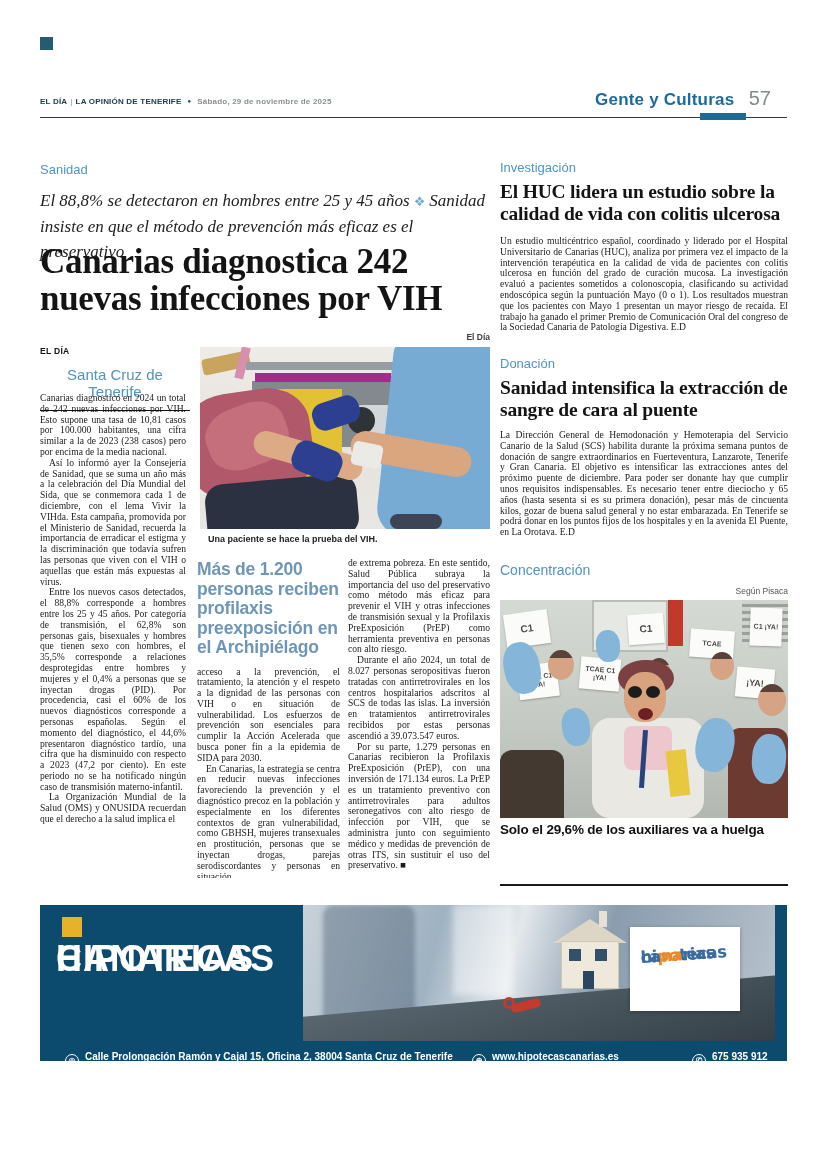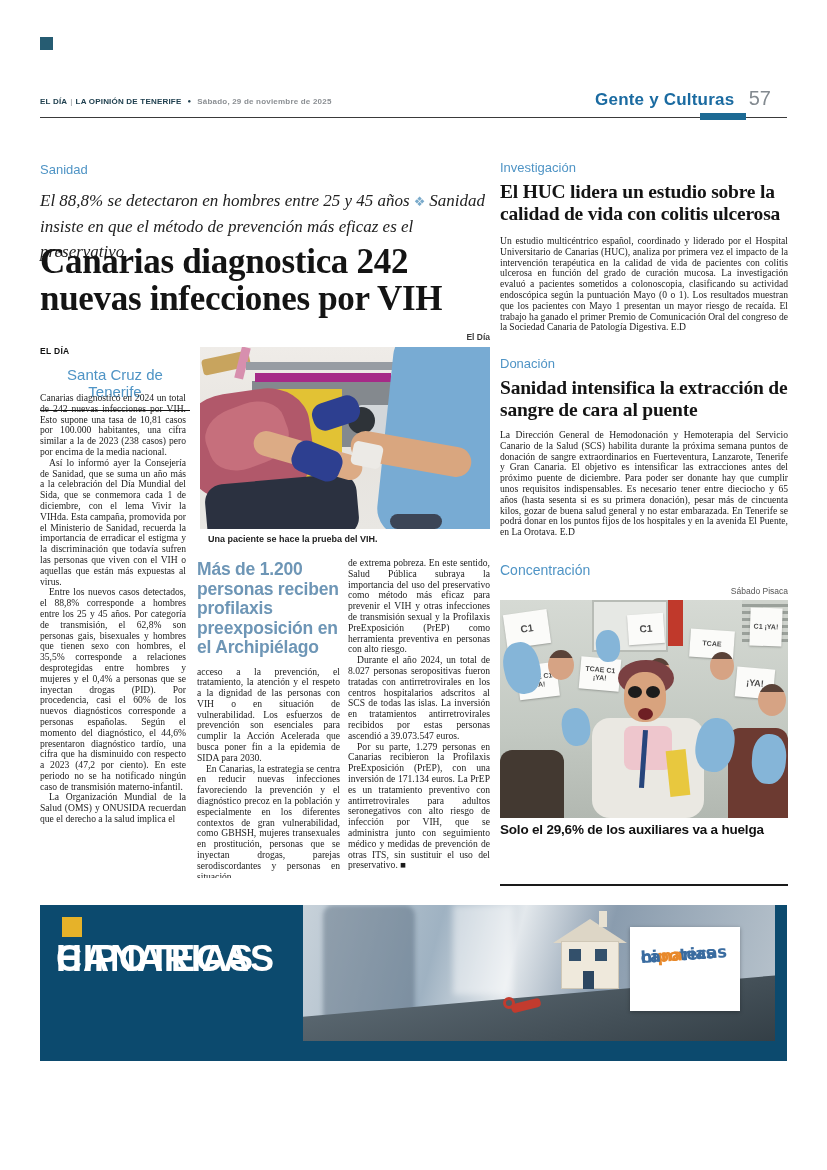--- a/index.html
+++ b/index.html
@@ -236,21 +236,21 @@
 
   <div class="kicker" style="left:500px; top:160px;">Investigación</div>
   <h2 class="r-headline" style="top:181px;">El HUC lidera un estudio sobre la calidad de vida con colitis ulcerosa</h2>
   <div class="r-body" style="top:236px; height:108px;">Un estudio multicéntrico español, coordinado y liderado por el Hospital Universitario de Canarias (HUC), analiza por primera vez el impacto de la intervención terapéutica en la calidad de vida de pacientes con colitis ulcerosa en función del grado de curación mucosa. La investigación evaluó a pacientes sometidos a colonoscopia, clasificando su actividad endoscópica según la puntuación Mayo (0 o 1). Los resultados muestran que los pacientes con Mayo 1 presentan un mayor riesgo de recaída. El trabajo ha ganado el primer Premio de Comunicación Oral del congreso de la Sociedad Canaria de Patología Digestiva. E.D</div>
 
   <div class="kicker" style="left:500px; top:356px;">Donación</div>
   <h2 class="r-headline" style="top:377px;">Sanidad intensifica la extracción de sangre de cara al puente</h2>
   <div class="r-body" style="top:430px; height:114px;">La Dirección General de Hemodonación y Hemoterapia del Servicio Canario de la Salud (SCS) habilita durante la próxima semana puntos de donación de sangre extraordinarios en Fuerteventura, Lanzarote, Tenerife y Gran Canaria. El objetivo es intensificar las extracciones antes del próximo puente de diciembre. Para poder ser donante hay que cumplir unos requisitos indispensables. Es necesario tener entre dieciocho y 65 años (hasta sesenta si es su primera donación), pesar más de cincuenta kilos, gozar de buena salud general y no estar embarazada. En Tenerife se podrá donar en los puntos fijos de los hospitales y en la avenida El Puente, en La Orotava. E.D</div>
 
   <div class="kicker" style="left:500px; top:562px; font-size:14px;">Concentración</div>
-  <div class="credit-conc">Sábado Pisaca</div>
+  <div class="credit-conc">Según Pisaca</div>
 
   <div class="photo-protest">
     <div class="pp-window"></div>
     <div class="pp-banner"></div>
     <div class="pp-vent"></div>
     <div class="pp-sign pp-s1">C1</div>
     <div class="pp-sign pp-s2">TCAE C1 ¡YA!</div>
     <div class="pp-sign pp-s3">C1</div>
     <div class="pp-sign pp-s4">TCAE</div>
     <div class="pp-sign pp-s5">C1 ¡YA!</div>
@@ -299,16 +299,21 @@
       <div class="adp-door"></div>
       <div class="adp-keyring"></div>
       <div class="adp-keys"></div>
     </div>
     <div class="ad-logocard">
       <div class="ad-logo-text">
         <div><span class="lb">hi</span><span class="lo">po</span><span class="lb">tecas</span></div>
         <div><span class="lb">ca</span><span class="lo">na</span><span class="lb">rias</span></div>
       </div>
     </div>
+    <div class="ad-contact">
+      <div class="ad-ci1"><span class="ad-icon">◎</span><span>Calle Prolongación Ramón y Cajal 15, Oficina 2, 38004 Santa Cruz de Tenerife</span></div>
+      <div class="ad-ci2"><span class="ad-icon">⊕</span><span>www.hipotecascanarias.es</span></div>
+      <div class="ad-ci3"><span class="ad-icon">✆</span><span>675 935 912</span></div>
+    </div>
     <div class="ad-bottom-bar"></div>
   </div>
 
 </div>
 
 </body></html>

